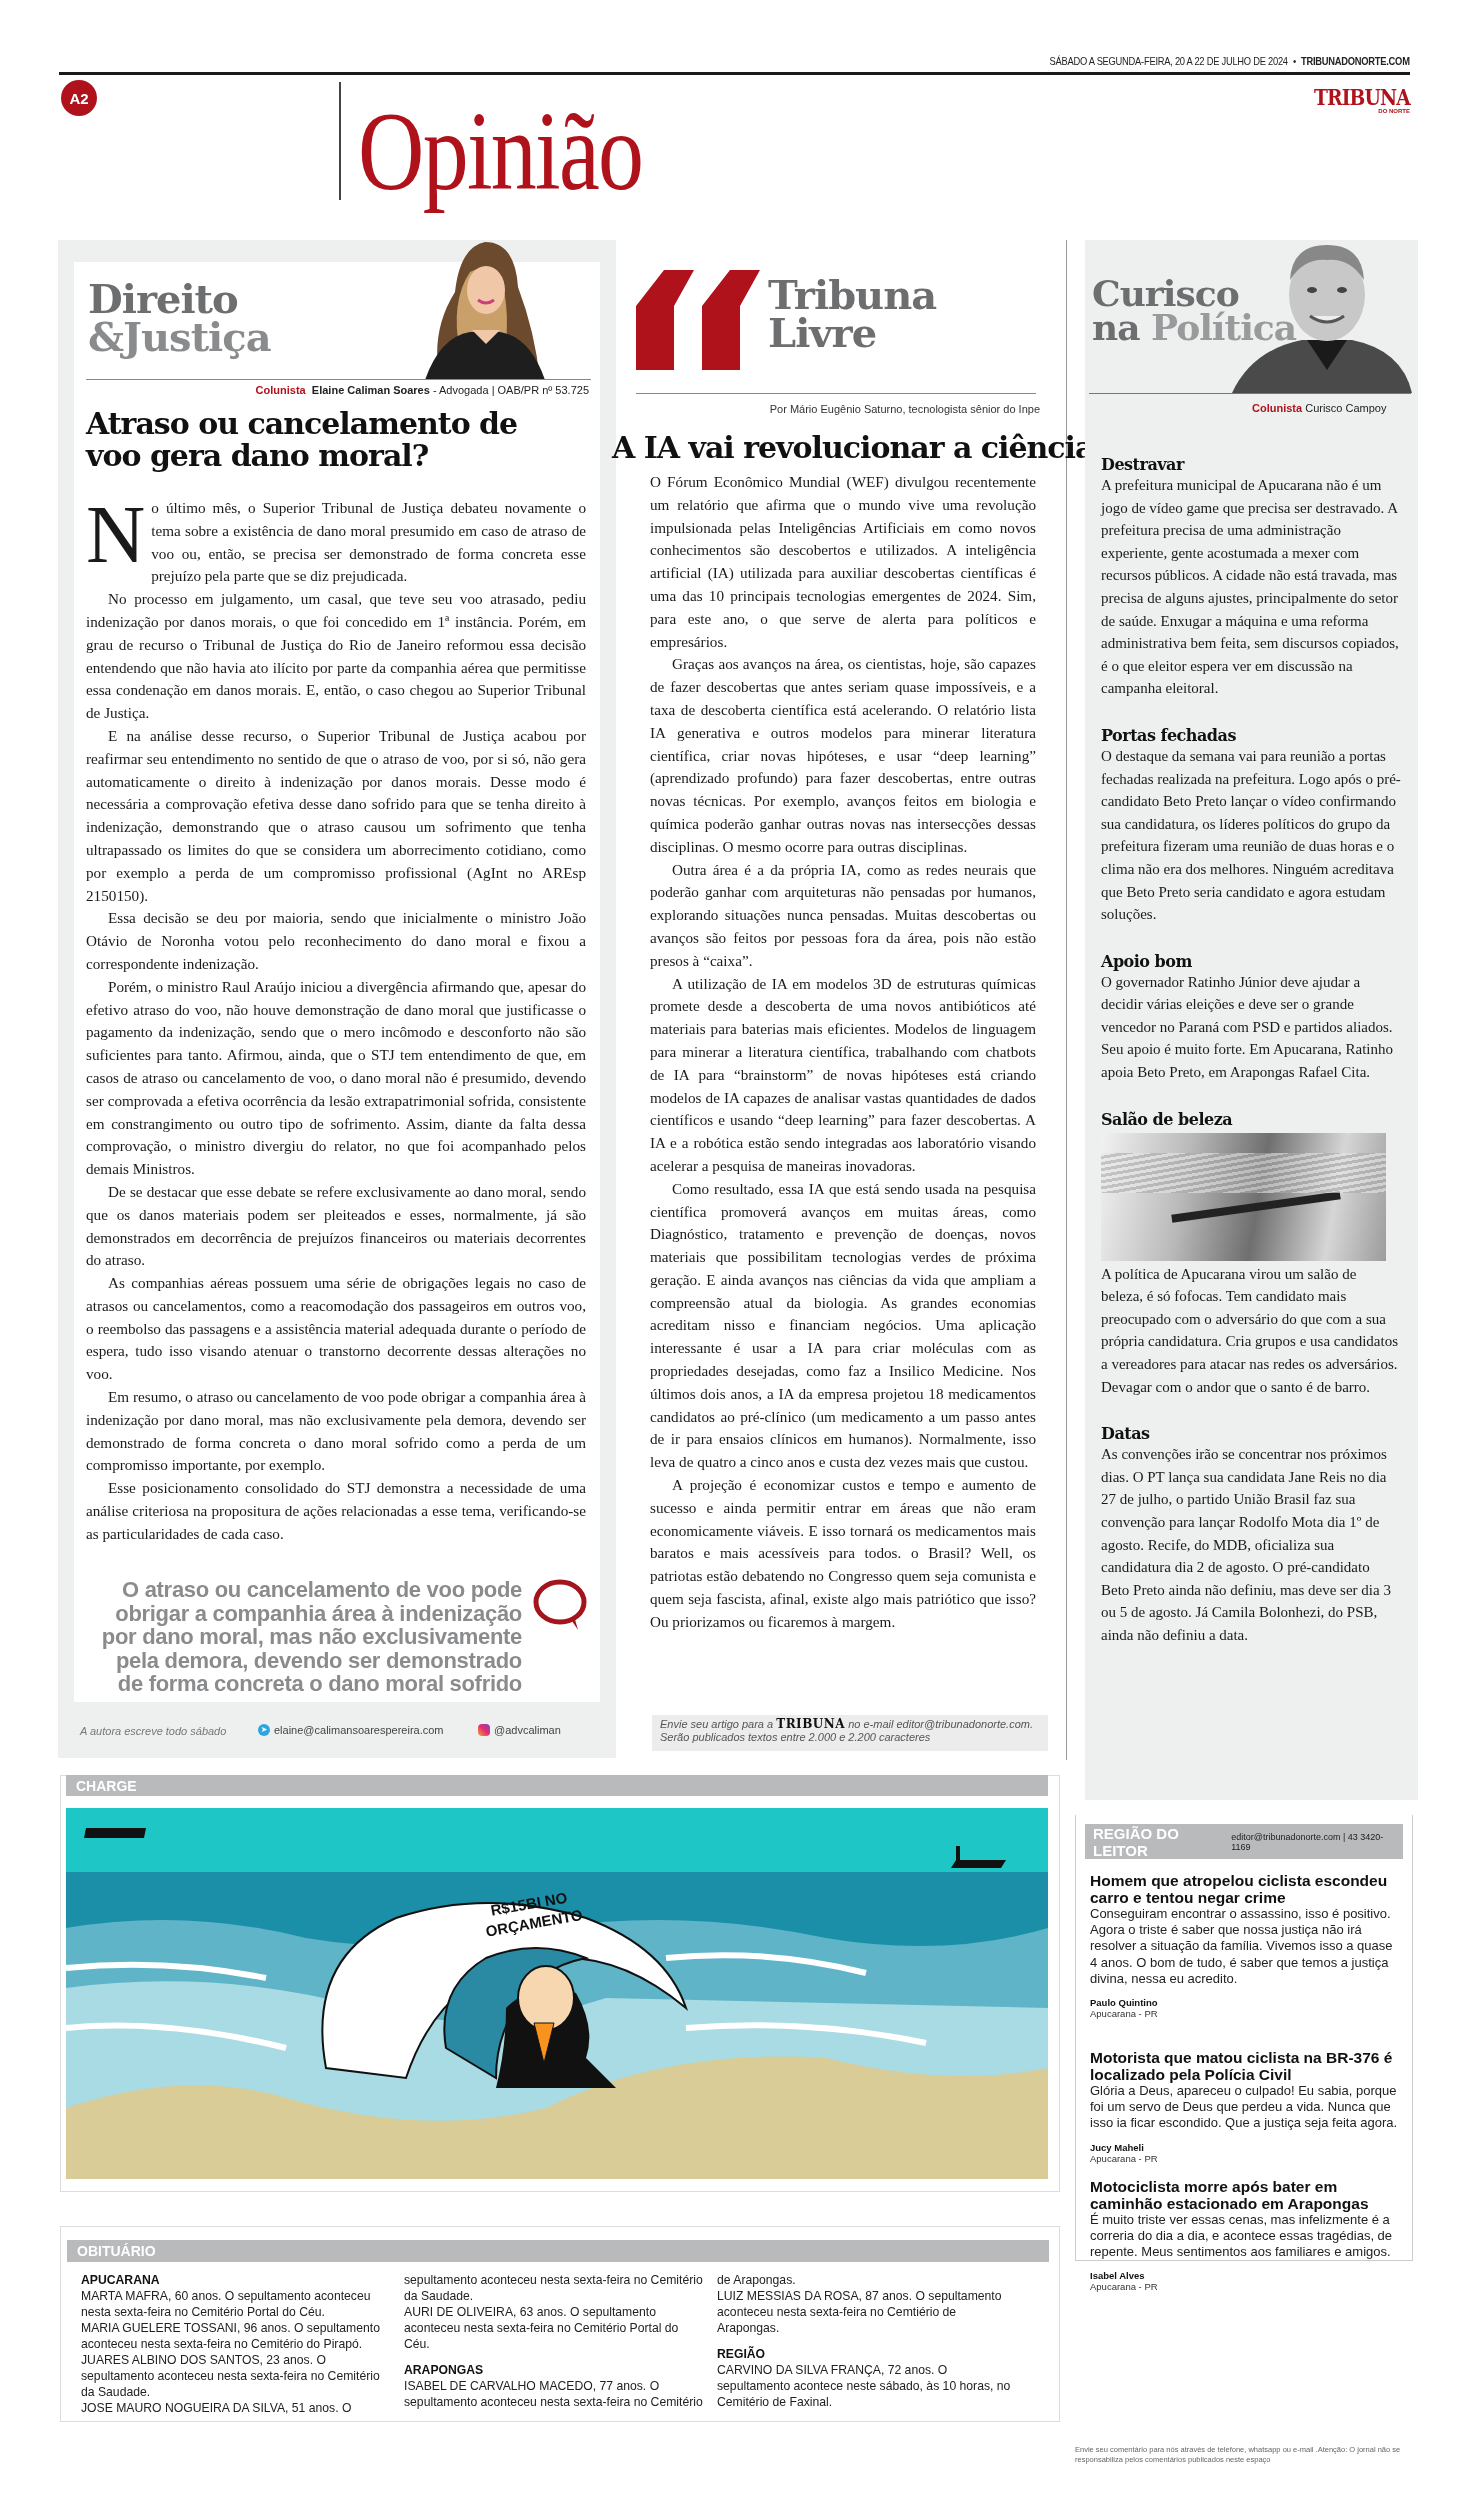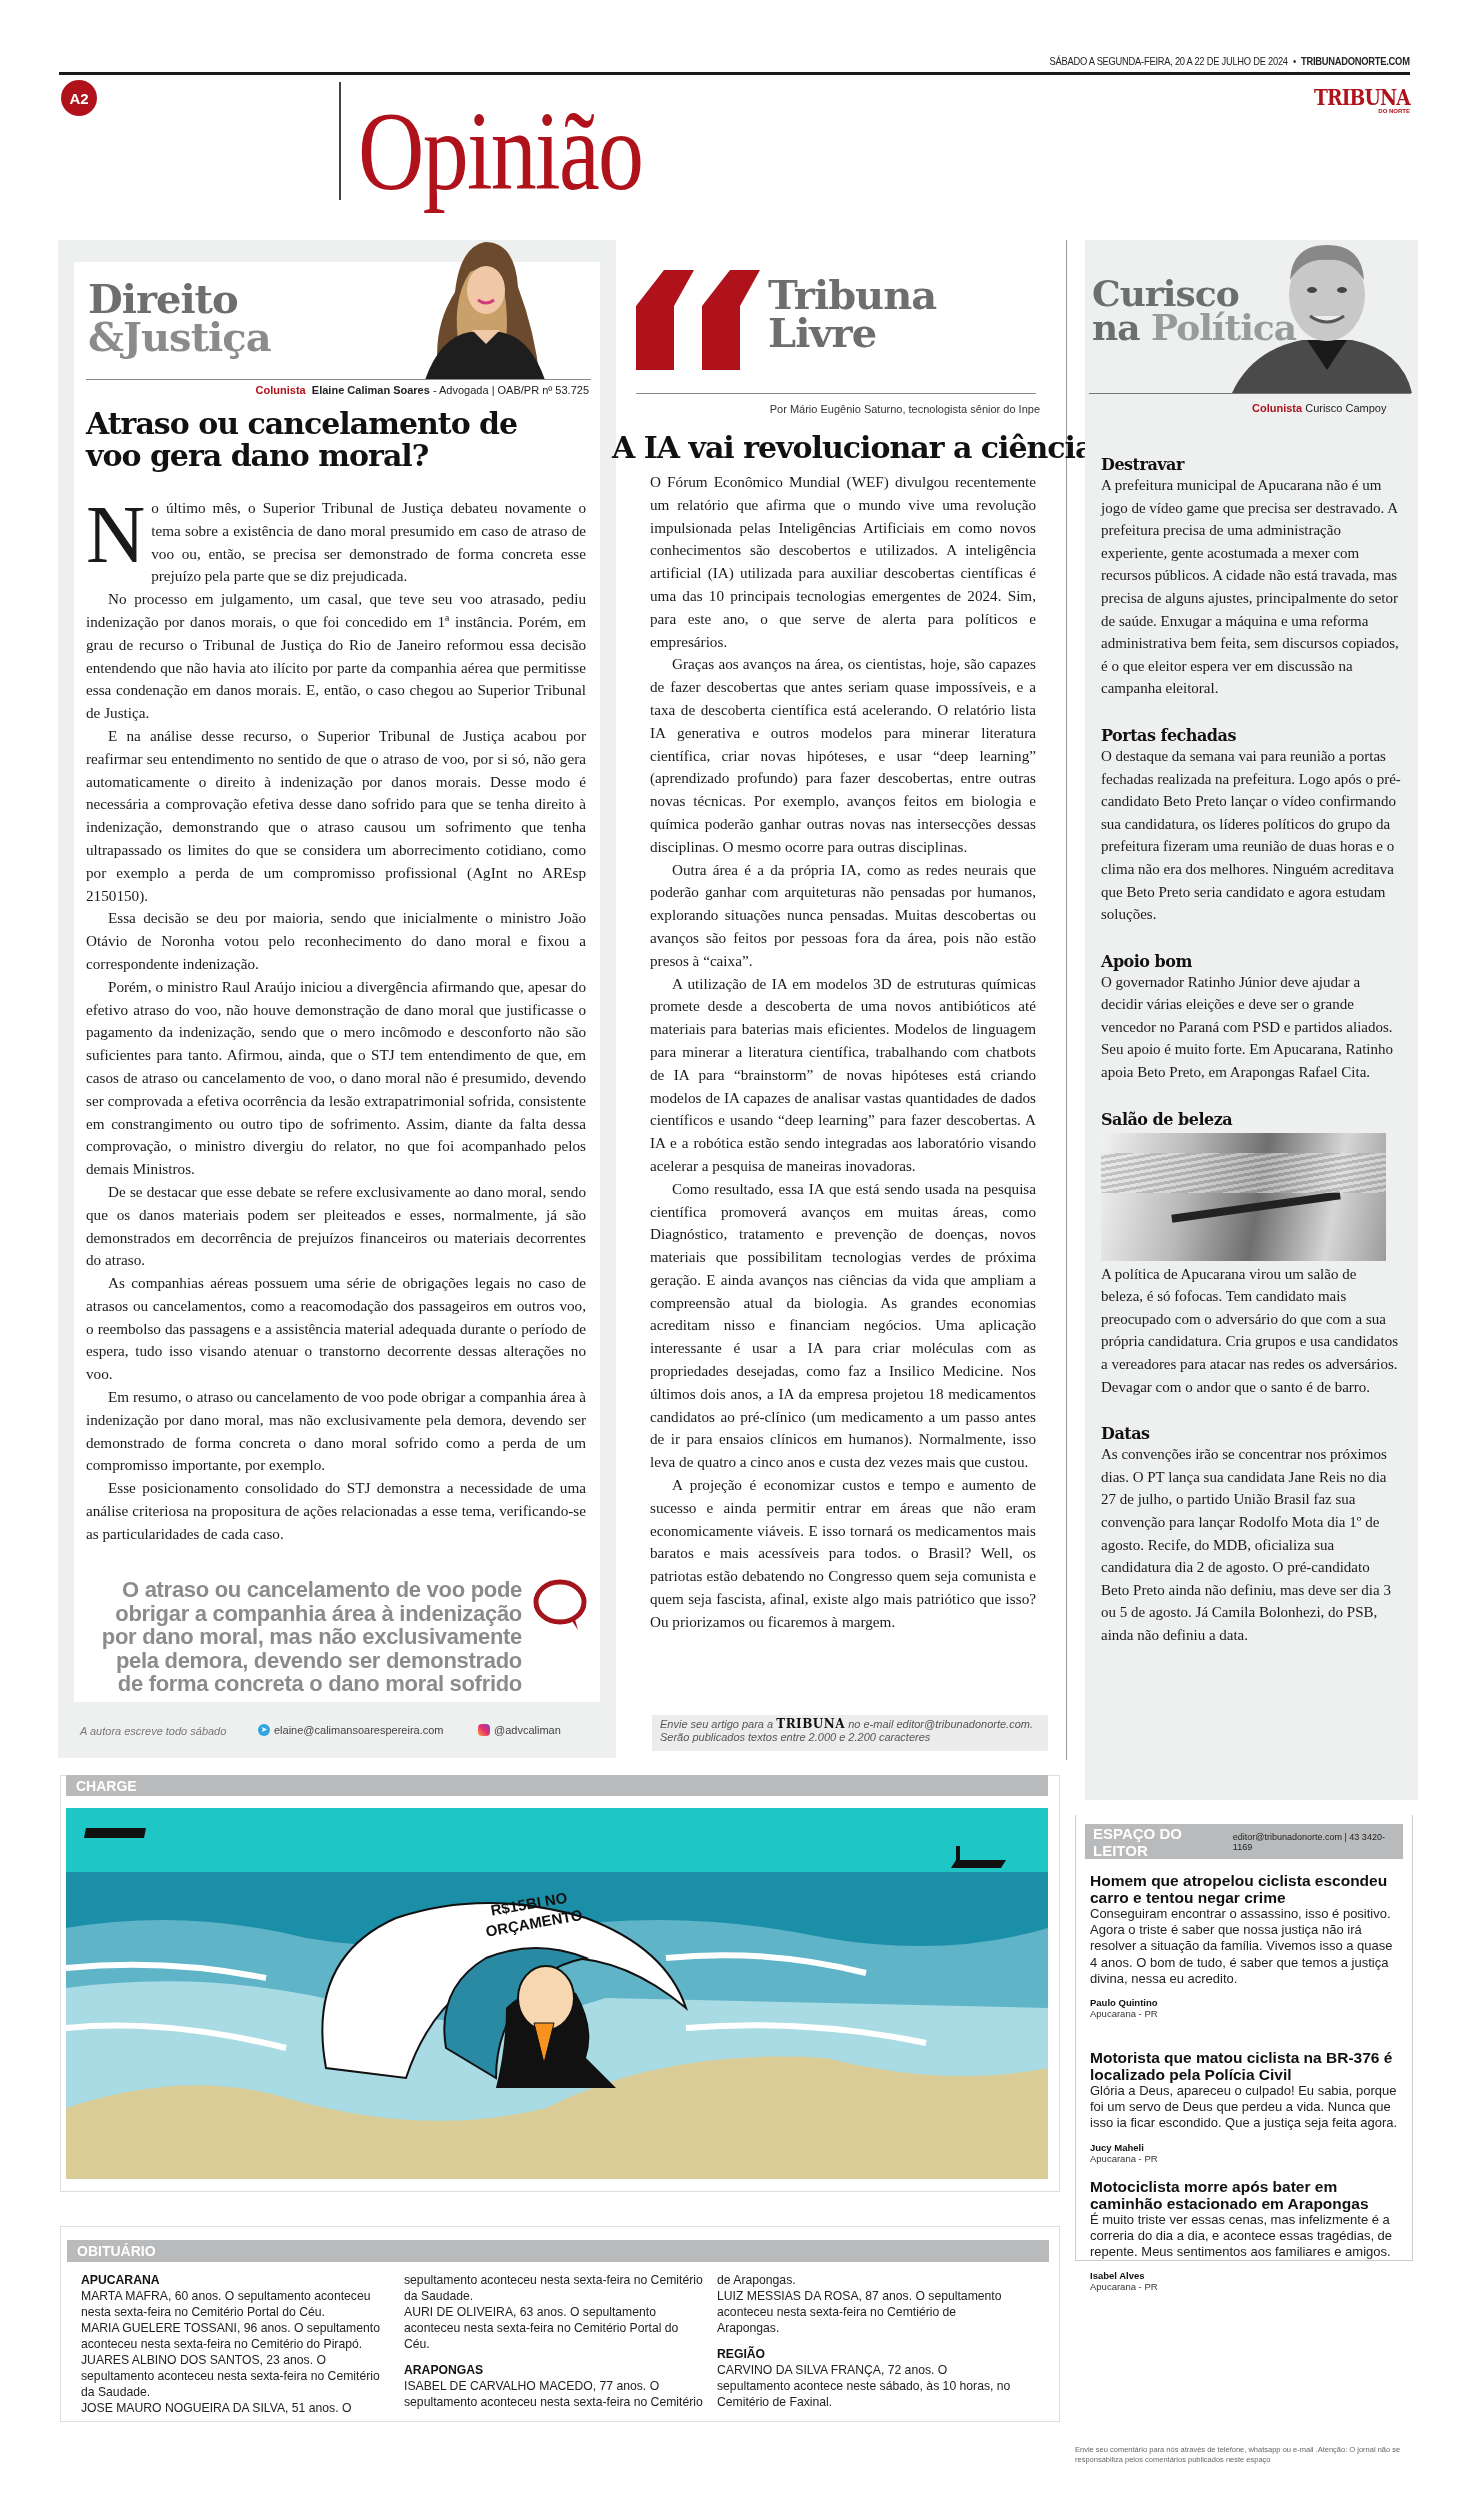--- a/index.html
+++ b/index.html
@@ -256,21 +256,21 @@
 <div class="abs obit-col" style="left:717px; top:2272px; width:300px;" id="obit-col-2">
     <div class="entry">de Arapongas.</div>
     <div class="entry">LUIZ MESSIAS DA ROSA, 87 anos. O sepultamento aconteceu nesta sexta-feira no Cemtiério de Arapongas.</div>
     <div class="gap"></div>
     <div class="city">REGIÃO</div>
     <div class="entry">CARVINO DA SILVA FRANÇA, 72 anos. O sepultamento acontece neste sábado, às 10 horas, no Cemitério de Faxinal.</div>
   </div>
 
 <div class="abs reader-frame"></div>
 <div class="abs reader-bar">
-  <span class="t">ESPAÇO DO LEITOR</span>
+  <span class="t">REGIÃO DO LEITOR</span>
   <span class="c">editor@tribunadonorte.com | 43 3420-1169</span>
 </div>
 <div class="abs" style="left:1090px; top:1872px; width:310px;">
   <div class="reader-item">
     <h4>Homem que atropelou ciclista escondeu carro e tentou negar crime</h4>
     <p>Conseguiram encontrar o assassino, isso é positivo. Agora o triste é saber que nossa justiça não irá resolver a situação da família. Vivemos isso a quase 4 anos. O bom de tudo, é saber que temos a justiça divina, nessa eu acredito.</p>
     <div class="author">Paulo Quintino</div>
     <div class="place">Apucarana - PR</div>
   </div>
   <div class="reader-item" style="margin-top:30px;">

